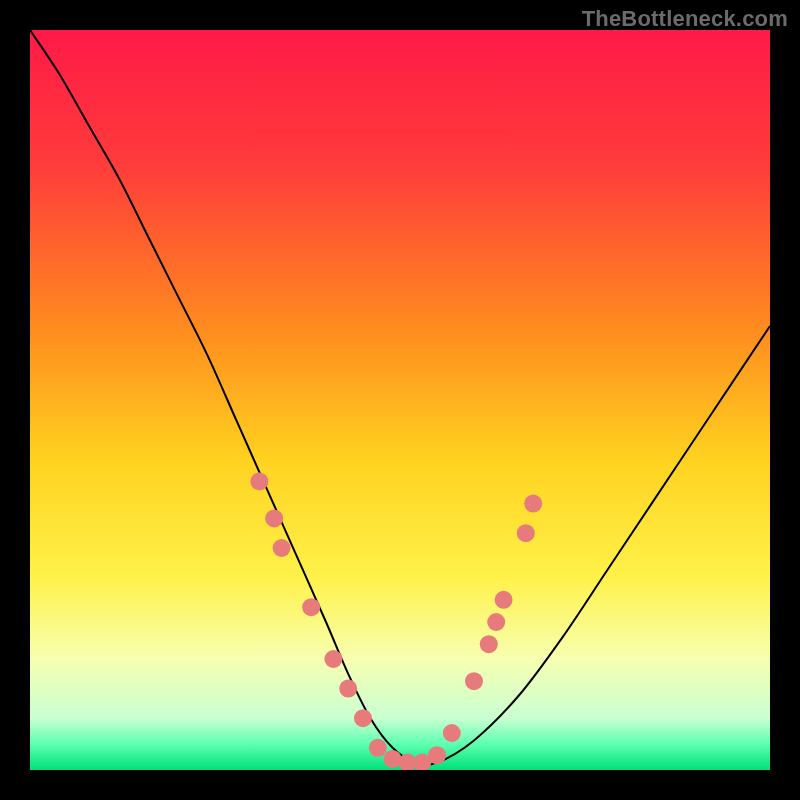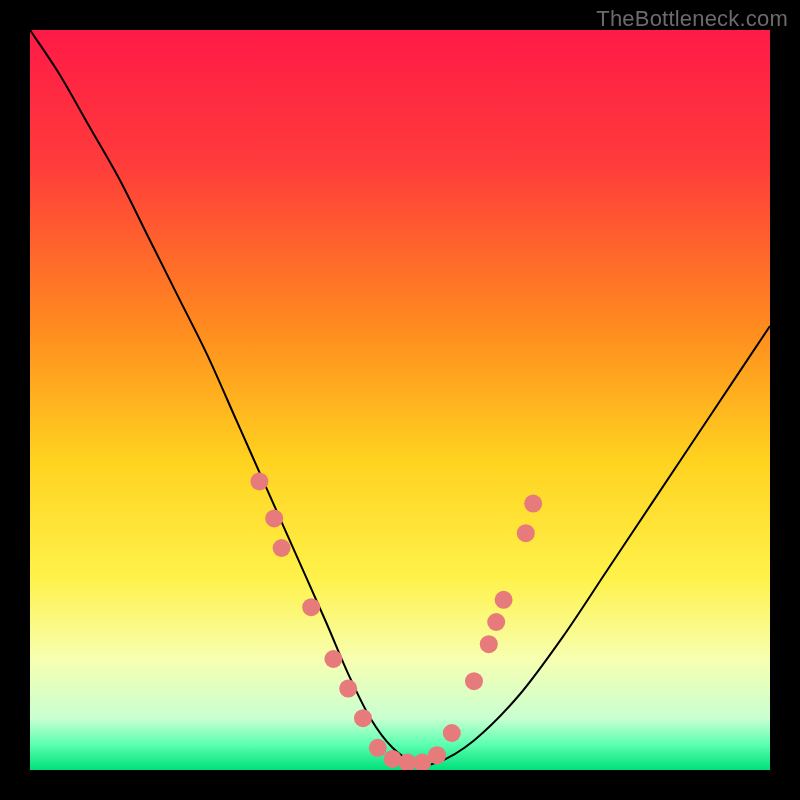--- a/index.html
+++ b/index.html
@@ -28,21 +28,21 @@
   .gradient-bg {
     position: absolute;
     inset: 0;
   }
   .watermark {
     position: absolute;
     top: 6px;
     right: 12px;
     color: #6b6b6b;
     font-size: 22px;
-    font-weight: 400;
+    font-weight: 700;
     letter-spacing: 0.2px;
     user-select: none;
   }
   svg.curve-layer {
     position: absolute;
     inset: 0;
     width: 100%;
     height: 100%;
   }
 </style>

